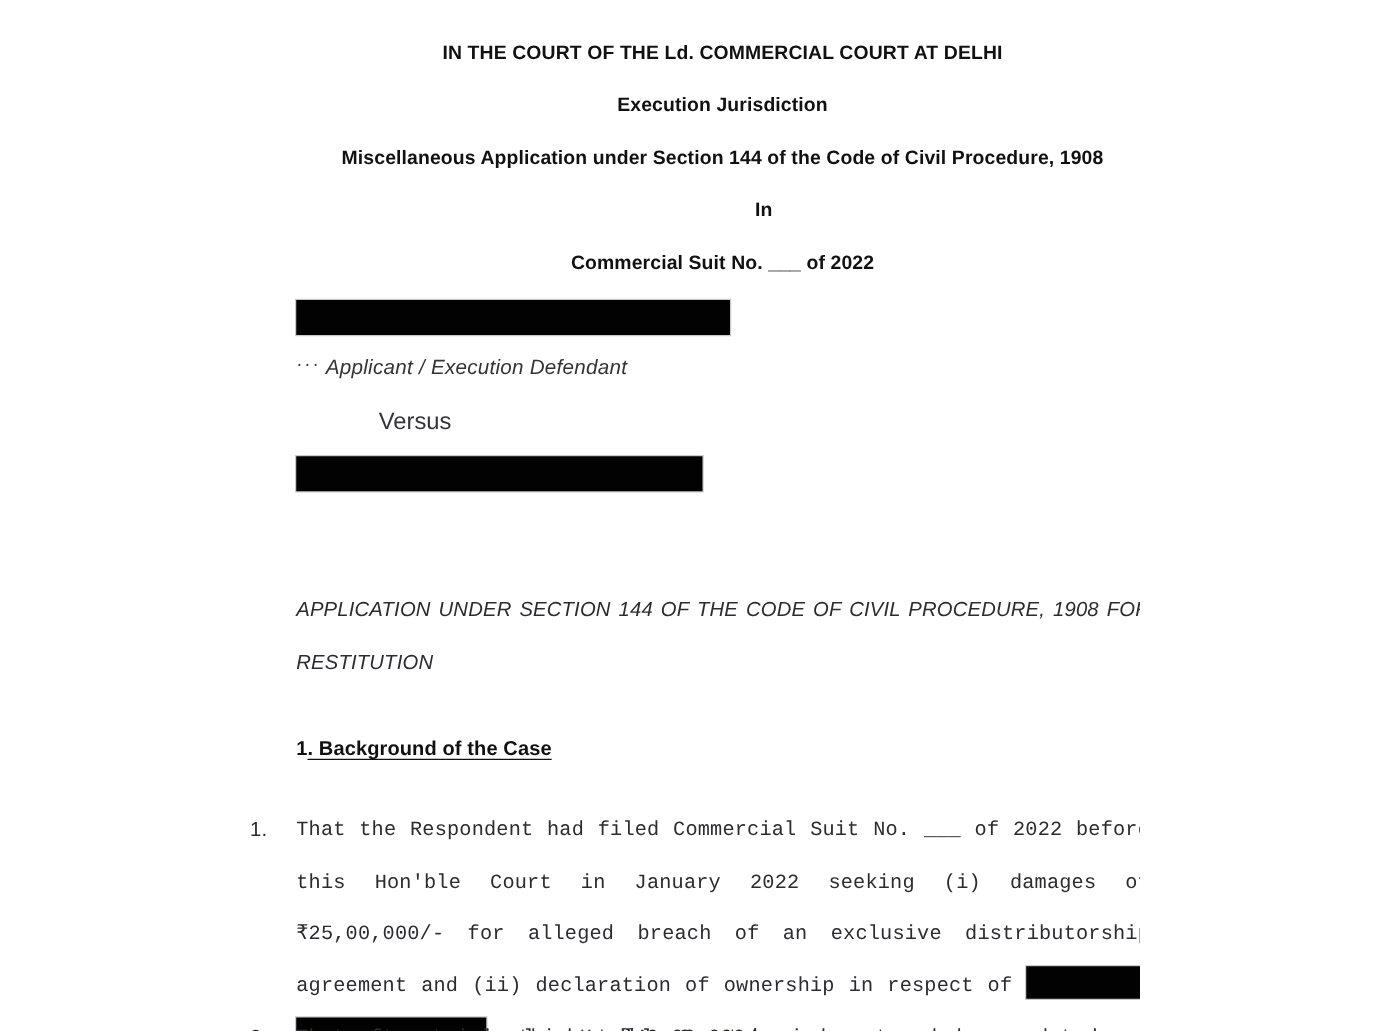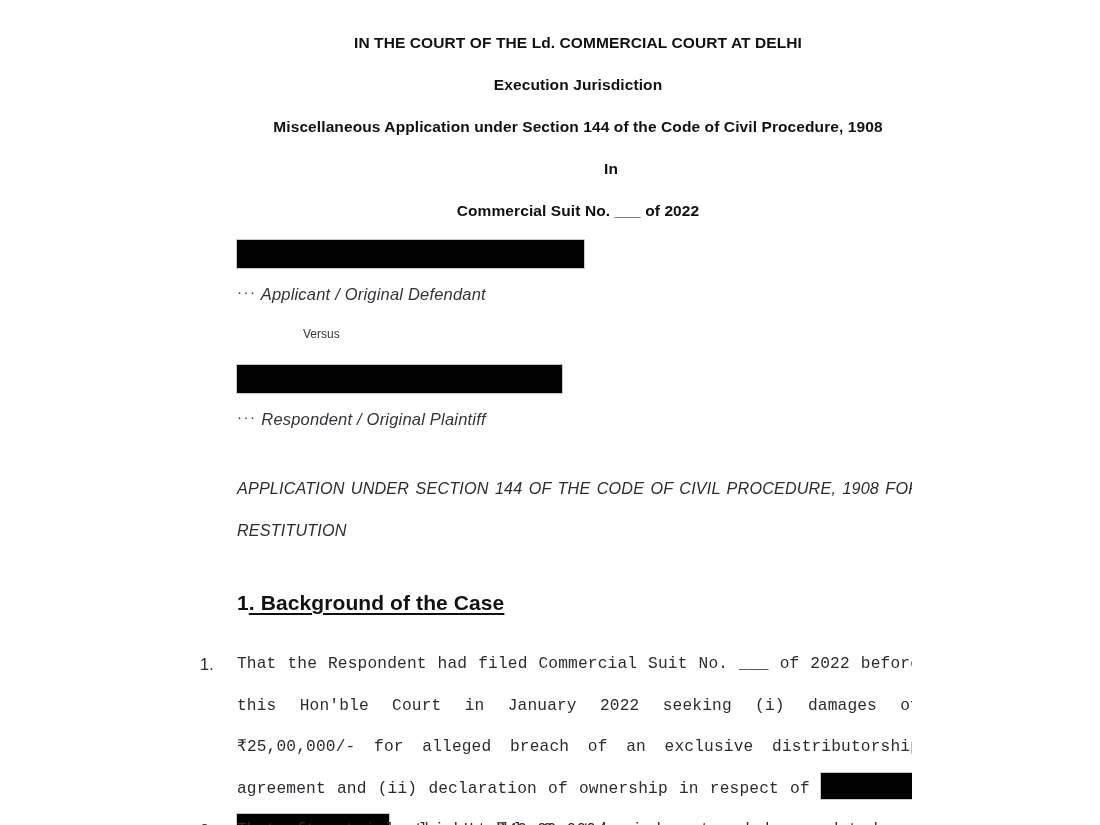--- a/index.html
+++ b/index.html
@@ -75,21 +75,21 @@
     letter-spacing: 1.5px;
     font-size: 15px;
     position: relative;
     top: -3px;
   }
 
   .versus {
     position: absolute;
     left: 303px;
     top: 327px;
-    font-size: 12px;
+    font-size: 19px;
     color: #33343a;
     white-space: nowrap;
   }
 
   
   .body-block {
     position: absolute;
     left: 237px;
     width: 683px;
     font-size: 16.2px;
@@ -102,21 +102,21 @@
     text-align-last: left;
   }
   .title-app   { top: 468px; font-style: italic; }
   .submits     { top: 531px; }
 
   
   .section-heading {
     position: absolute;
     left: 237px;
     top: 591px;
-    font-size: 21px;
+    font-size: 16px;
     font-weight: bold;
     color: #111111;
     white-space: nowrap;
     letter-spacing: 0.1px;
   }
   .section-heading .num { text-decoration: none; }
   .section-heading .txt { text-decoration: underline; text-underline-offset: 3px; }
 
   
   .list-item {
@@ -156,30 +156,27 @@
 
   <div class="heading h-misc">Miscellaneous Application under Section 144 of the Code of Civil Procedure, 1908</div>
 
   <div class="heading h-in">In</div>
 
   <div class="heading h-suit">Commercial Suit No. ___ of 2022</div>
 
   <div class="redact redact-applicant"></div>
 
   <div class="party-line party-applicant">
-    <span class="dots">···</span><span> Applicant / Original Defendant</span>
+    <span class="dots">···</span><span> Applicant / Execution Defendant</span>
   </div>
 
   <div class="versus">Versus</div>
 
   <div class="redact redact-respondent"></div>
 
-  <div class="party-line party-respondent">
-    <span class="dots">···</span><span> Respondent / Original Plaintiff</span>
-  </div>
 
   <div class="body-block title-app justify-all">APPLICATION UNDER SECTION 144 OF THE CODE OF CIVIL PROCEDURE, 1908 FOR RESTITUTION</div>
 
 
   <div class="section-heading">
     <span class="num">1</span><span class="txt">. Background of the Case</span>
   </div>
 
   <div class="list-item item-1">
     <span class="marker">1.</span>

